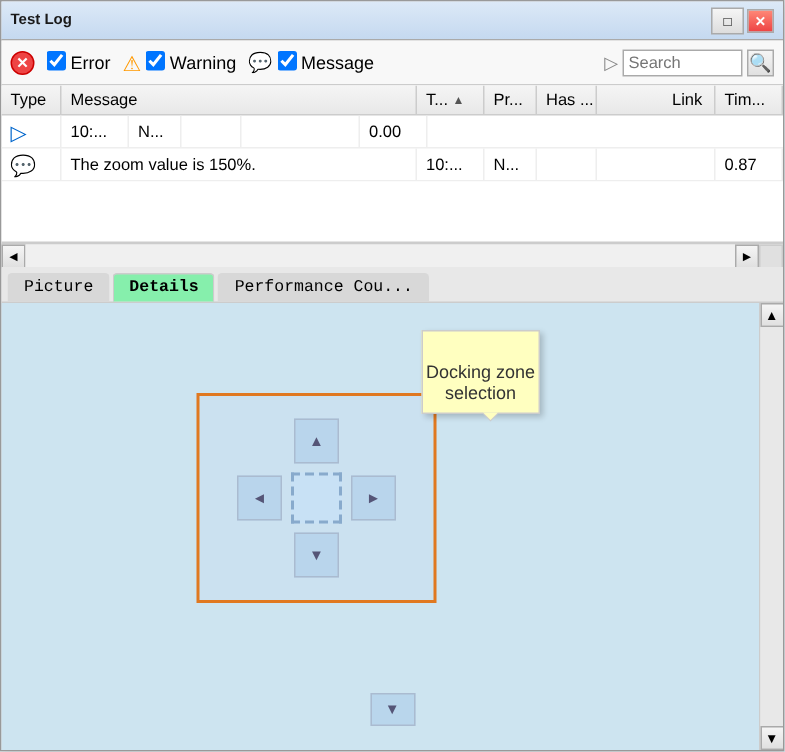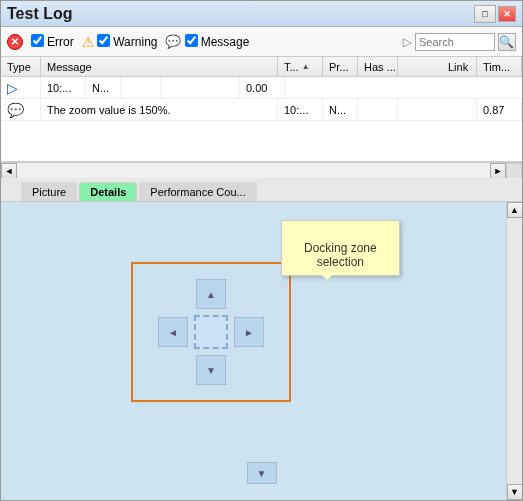--- a/index.html
+++ b/index.html
@@ -19,21 +19,21 @@
       background: linear-gradient(to bottom, #dce9f7, #c5d9f0);
       padding: 4px 6px;
       display: flex;
       align-items: center;
       justify-content: space-between;
       border-bottom: 1px solid #aaa;
       height: 26px;
     }
 
     .title-text {
-      font-size: 16px;
+      font-size: 10px;
       font-weight: bold;
       color: #1a1a1a;
     }
 
     .title-controls {
       display: flex;
       gap: 2px;
       align-items: center;
     }
 
@@ -223,21 +223,22 @@
       background: #f0f0f0;
     }
 
     
     .tabs-bar {
       display: flex;
       background: #e8e8e8;
       border-bottom: 1px solid #ccc;
       height: 24px;
       align-items: flex-end;
-      padding: 0 20px;
+      padding: 0 4px;
+      font-family: Liberation Mono, monospace;
     }
 
     .tab {
       padding: 3px 10px;
       font-size: 11px;
       cursor: pointer;
       border: 1px solid transparent;
       border-bottom: none;
       background: #d8d8d8;
       margin-right: 2px;
@@ -260,21 +261,21 @@
       overflow: hidden;
     }
 
     
     .dock-tooltip {
       position: absolute;
       top: 18px;
       left: 280px;
       background: #ffffc0;
       border: 1px solid #ccc;
-      padding: 6px 22px;
+      padding: 6px 2px;
       font-size: 12px;
       font-weight: normal;
       color: #333;
       z-index: 10;
       box-shadow: 2px 2px 4px rgba(0,0,0,0.2);
       pointer-events: none;
       white-space: pre-line;
       text-align: center;
     }
 

